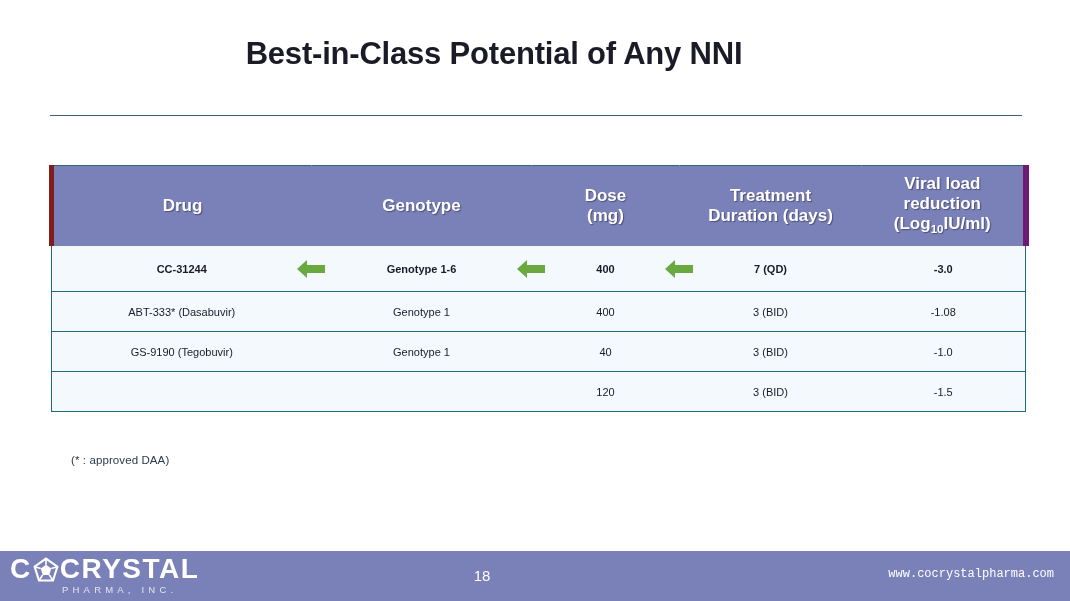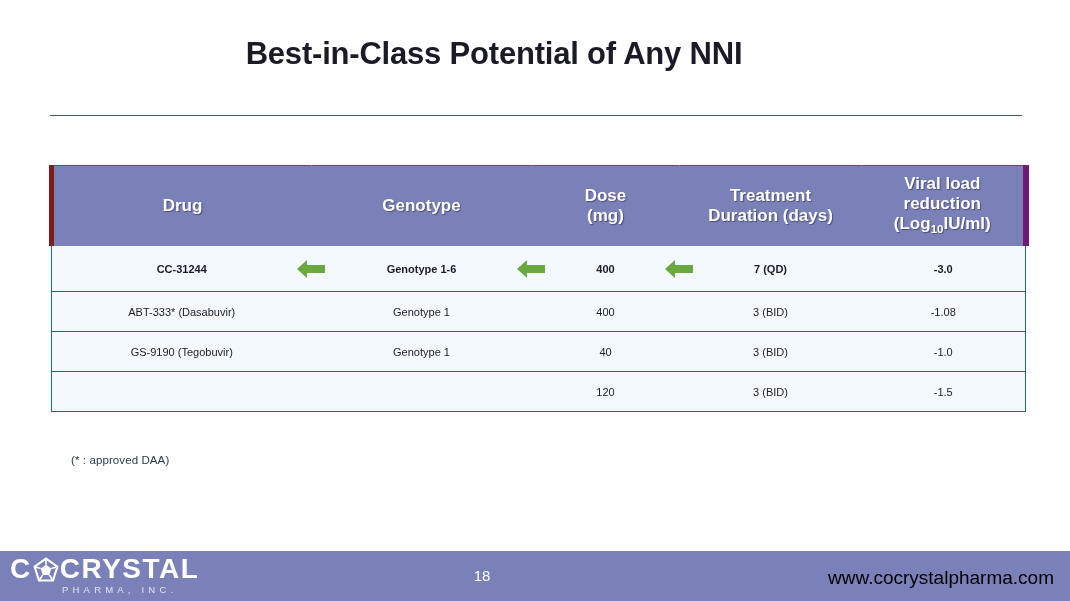--- a/index.html
+++ b/index.html
@@ -173,22 +173,23 @@
     top: 16px;
     width: 964px;
     text-align: center;
     font-size: 15px;
     color: #ffffff;
   }
   .footer-url {
     position: absolute;
     right: 16px;
     top: 16px;
-    font-size: 19px;
-    color: #000000;
+    font-size: 12px;
+    color: #ffffff;
+    font-family: Liberation Mono, monospace;
   }
   sub { font-size: 0.68em; }
 </style>
 </head>
 <body>
 
 <div class="slide-title">Best-in-Class Potential of Any NNI</div>
 <div class="title-rule"></div>
 
 <div class="table-wrap">

